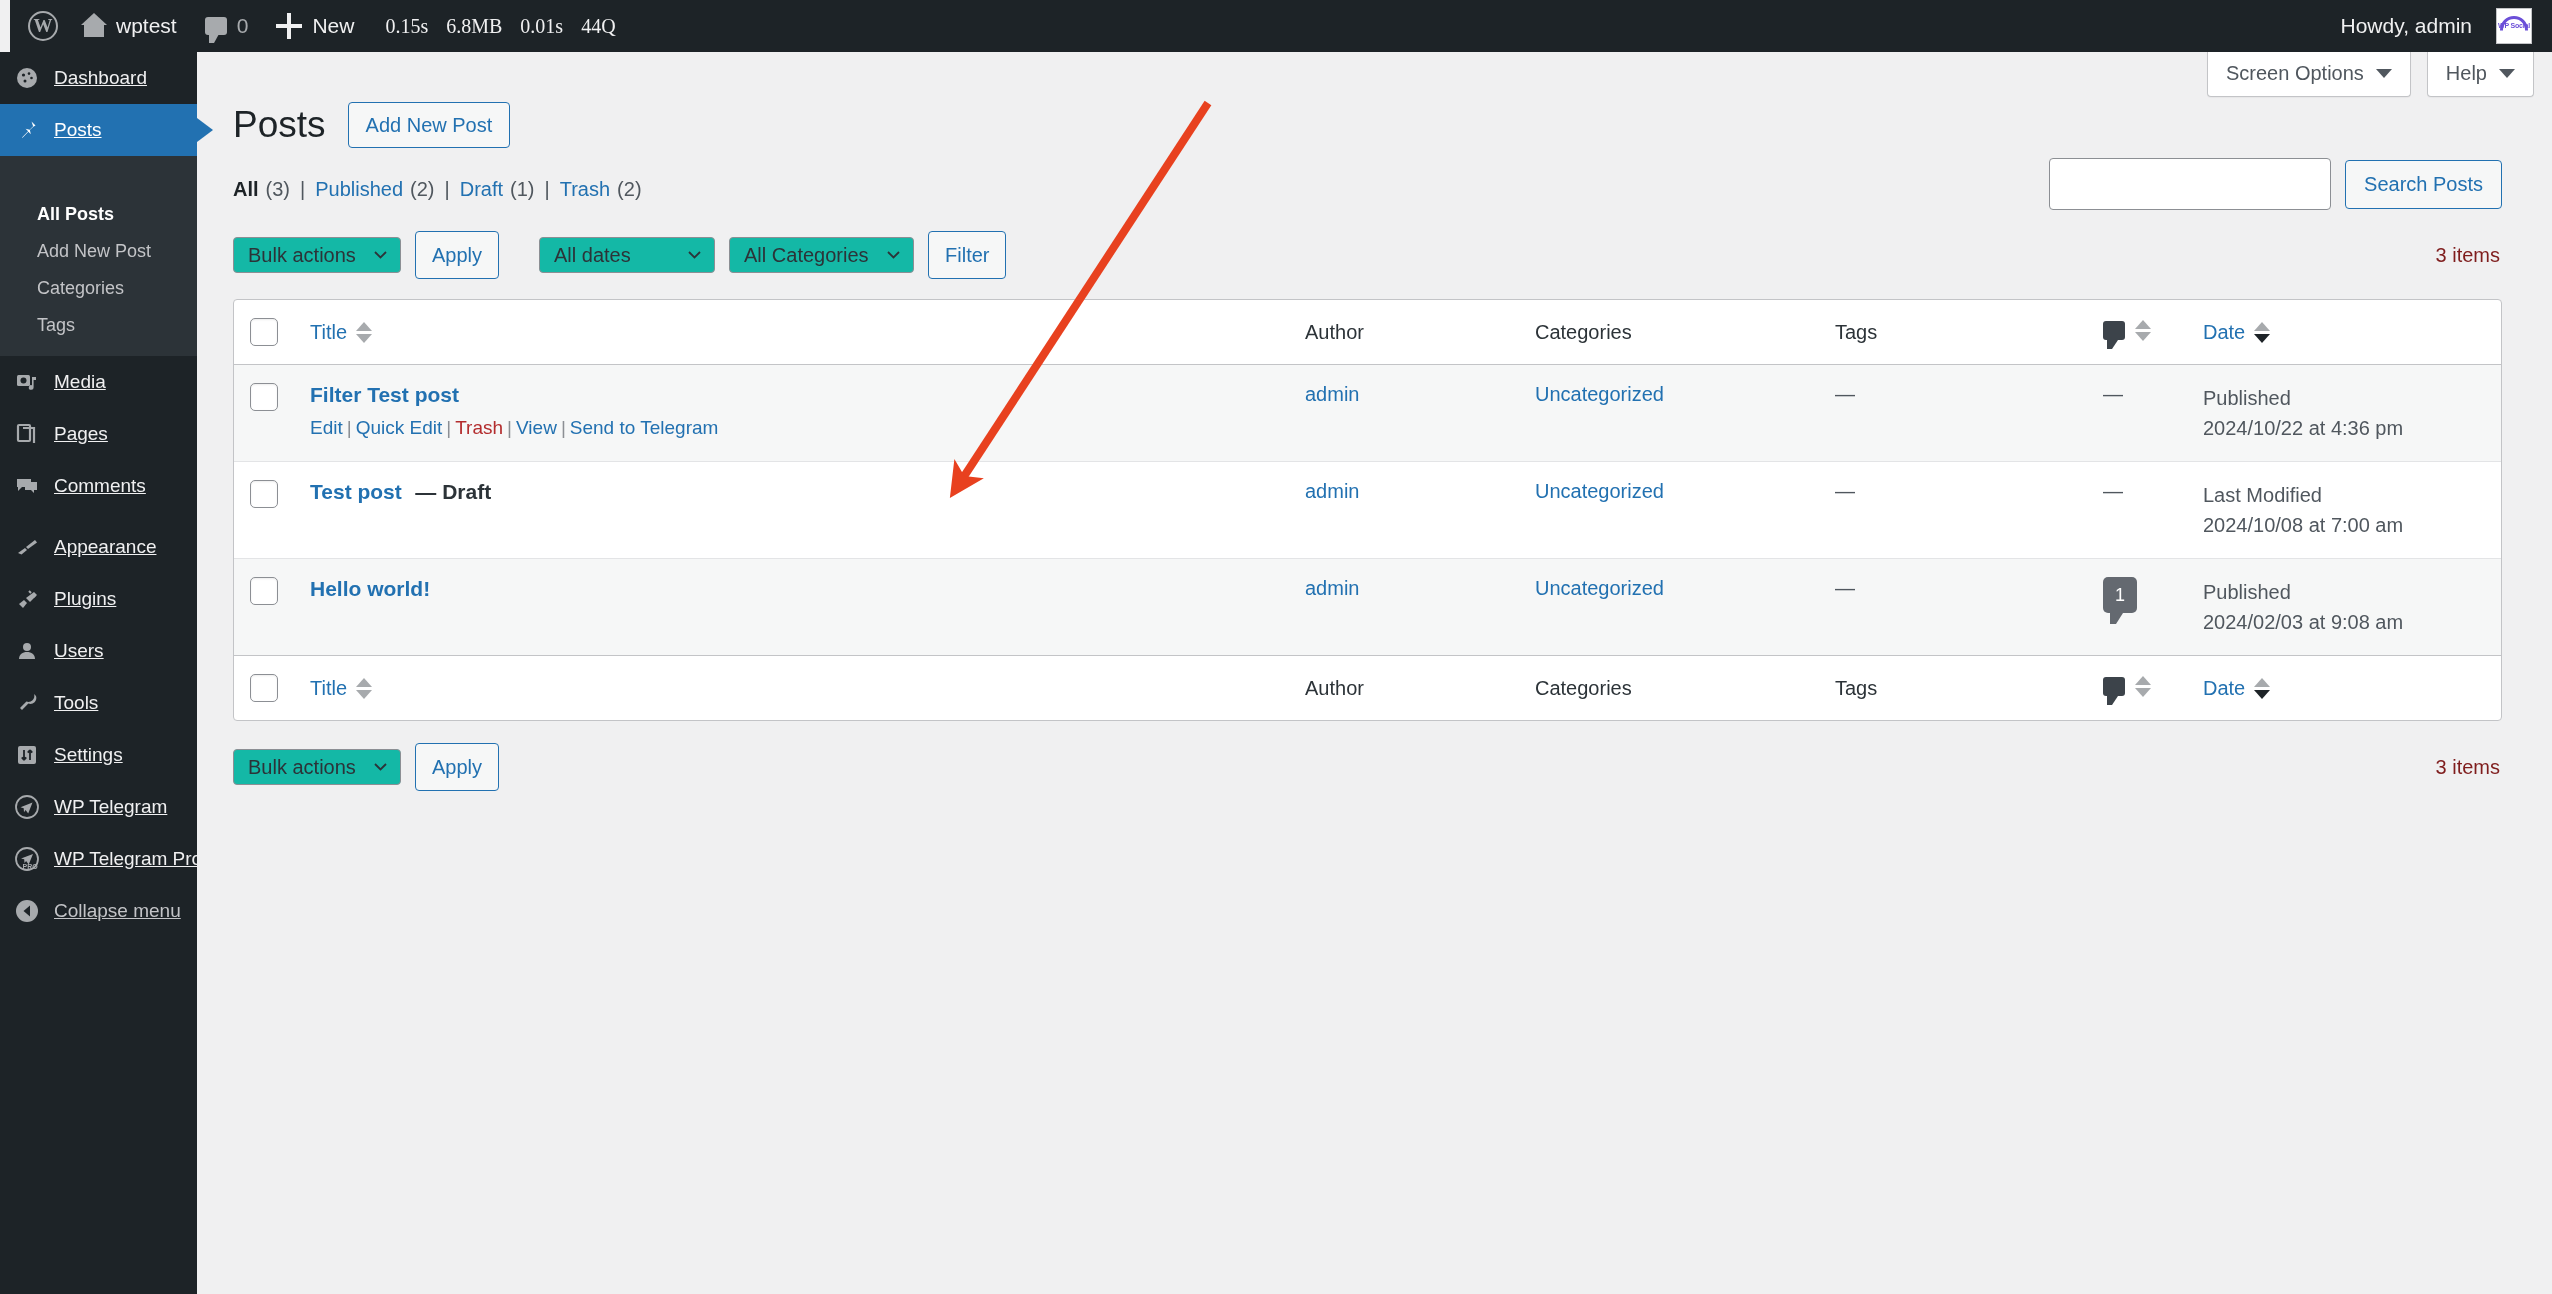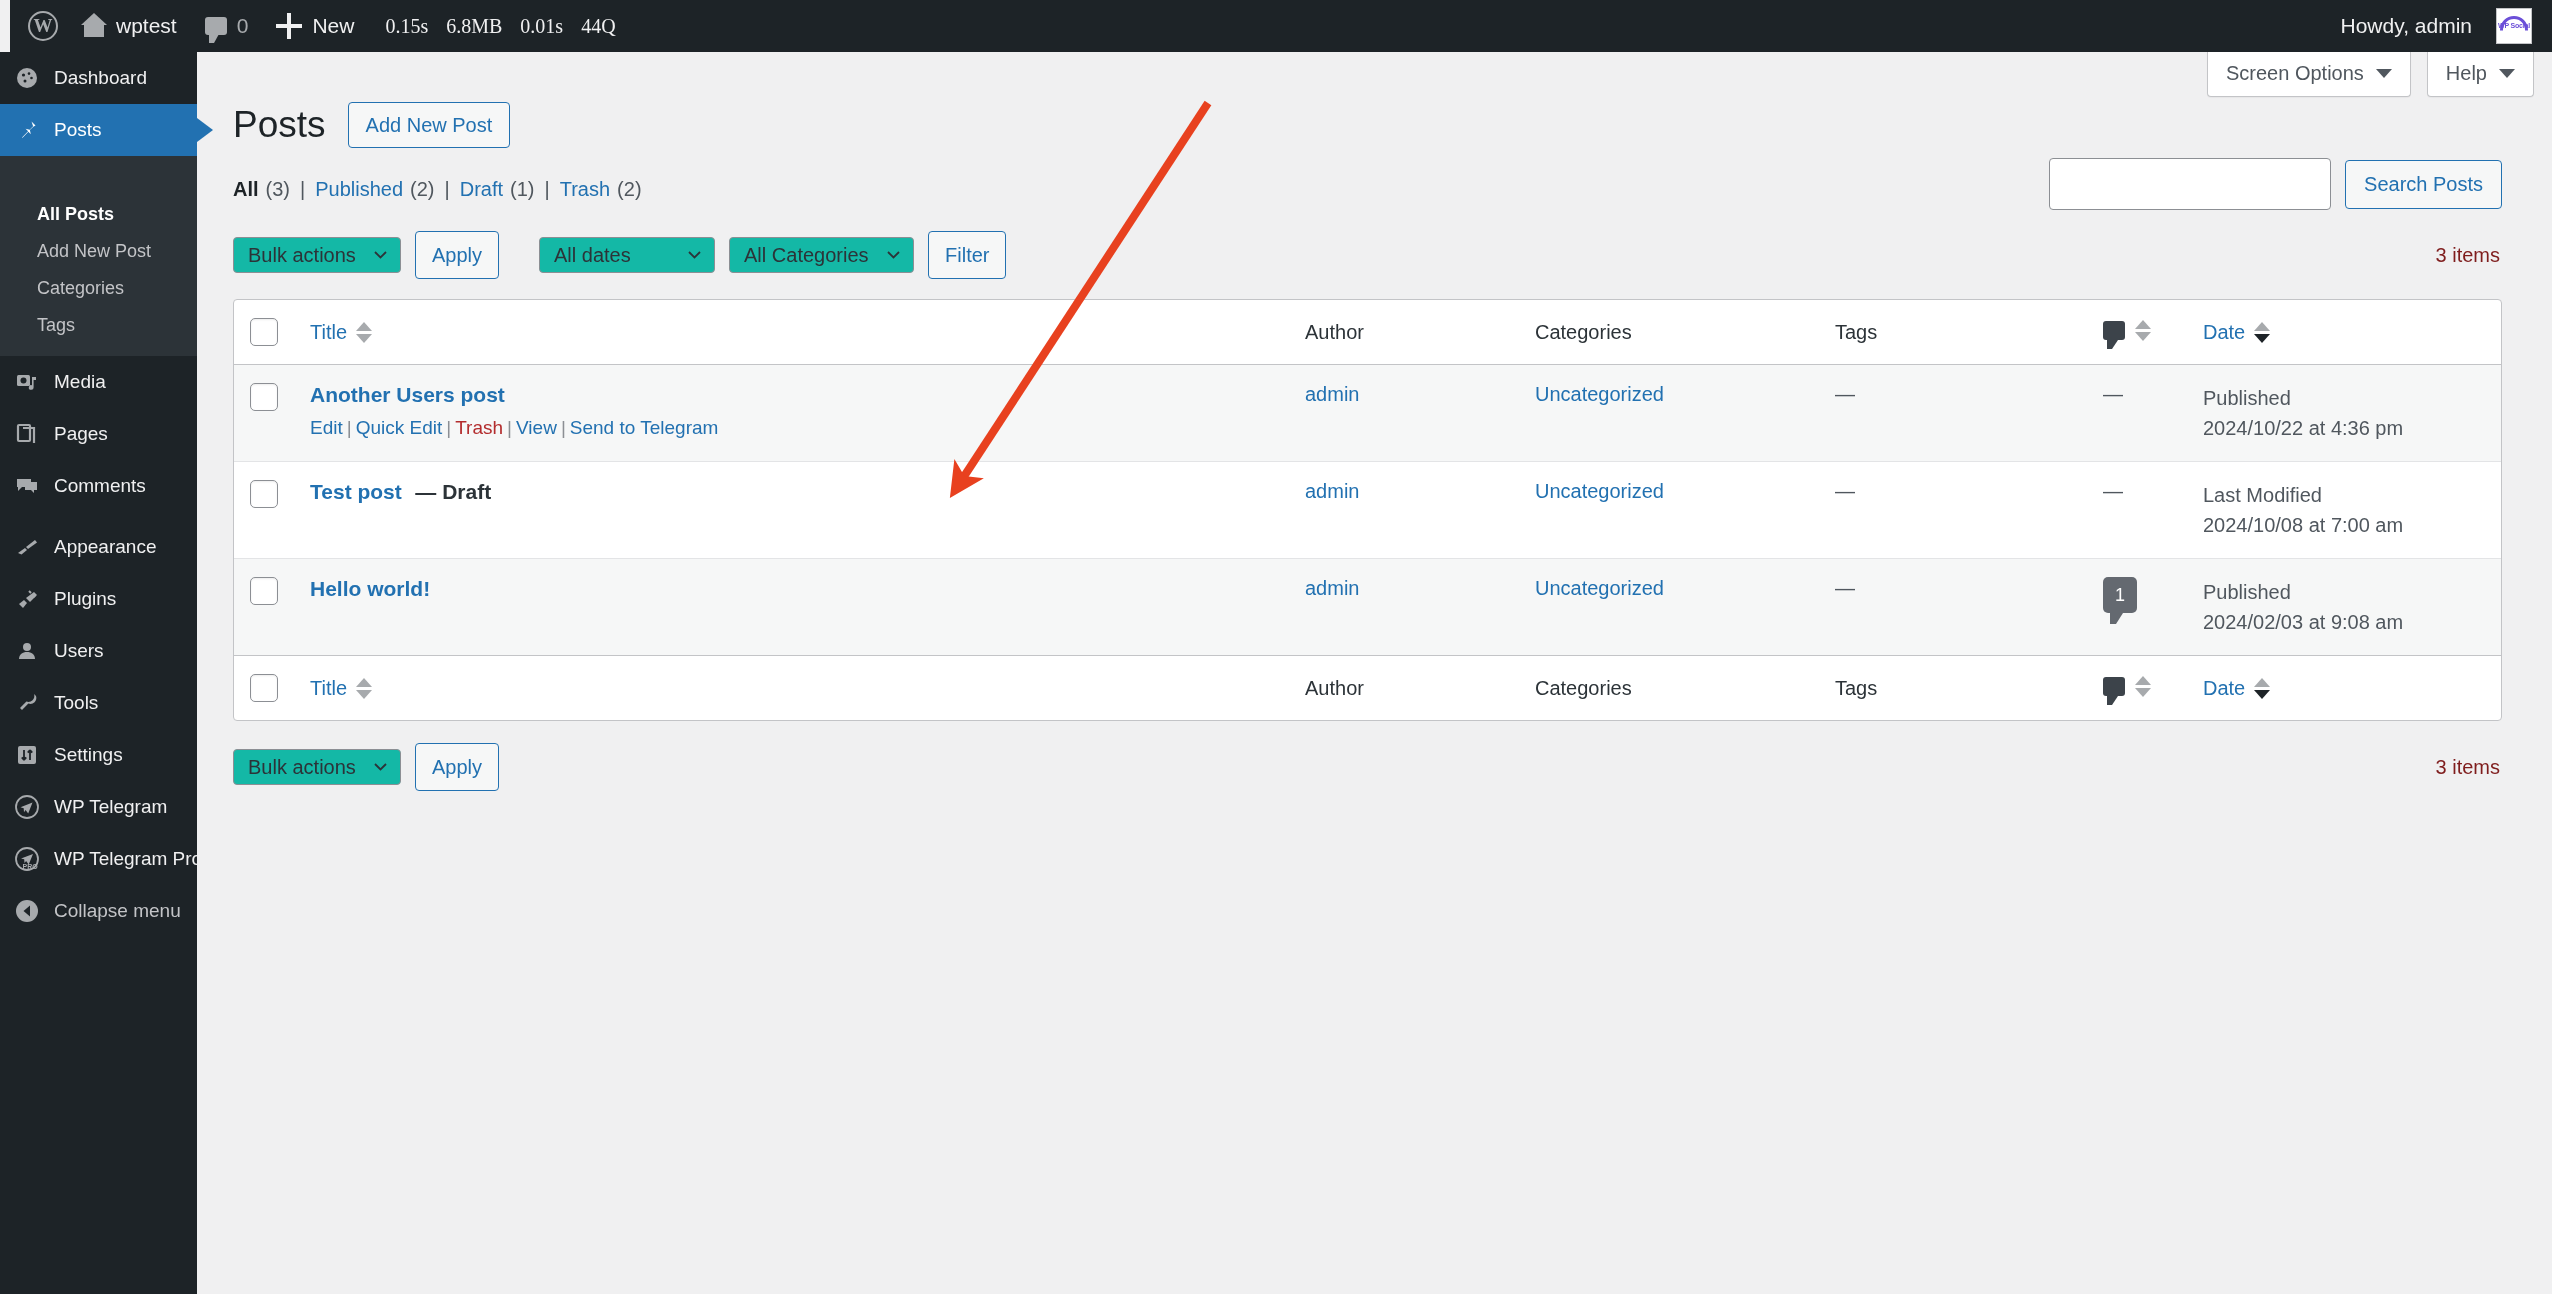--- a/index.html
+++ b/index.html
@@ -86,21 +86,21 @@
     display:flex; align-items:center; gap:14px;
     padding:13px 0 13px 14px; color:#f0f0f1; cursor:pointer; position:relative;
     min-height:50px;
   }
   .menu-item.current{ background:#2271b1; color:#fff; font-weight:400; }
   .menu-item.current::after{
     content:""; position:absolute; right:-16px; top:50%; margin-top:-12px;
     border-top:12px solid transparent; border-bottom:12px solid transparent;
     border-left:16px solid #2271b1;
   }
-  .menu-item .mi-label{ white-space:nowrap; }
+  .menu-item .mi-label{ white-space:nowrap;text-decoration:underline; }
   .menu-sep{ height:9px; }
   .submenu{ background:#2c3338; padding:8px 0 12px 0; }
   .submenu-item{
     padding:8px 0 8px 37px; font-size:18px; color:#c3c4c7; cursor:pointer; white-space:nowrap;
   }
   .submenu-item.current{ color:#fff; font-weight:700;margin-top:32px; }
   .mi-icon{
     width:26px; height:26px; flex:0 0 26px; display:flex; align-items:center; justify-content:center;
   }
   .mi-icon svg{ display:block; }
@@ -598,21 +598,21 @@
           </th>
         </tr>
       </thead>
 
       <tbody>
         <tr class="alt">
           <td class="col-cb">
             <input type="checkbox" class="cb-input" style="">
           </td>
           <td class="col-title">
-            <a class="row-title">Another Users post</a>
+            <a class="row-title">Filter Test post</a>
             <div class="row-actions">
               <a>Edit</a><span class="divider">|</span><a>Quick Edit</a><span class="divider">|</span><a class="trash">Trash</a><span class="divider">|</span><a>View</a><span class="divider">|</span><a>Send to Telegram</a>
             </div>
           </td>
           <td class="col-author">
             <a class="cellink">admin</a>
           </td>
           <td class="col-cats">
             <a class="cellink">Uncategorized</a>
           </td>

